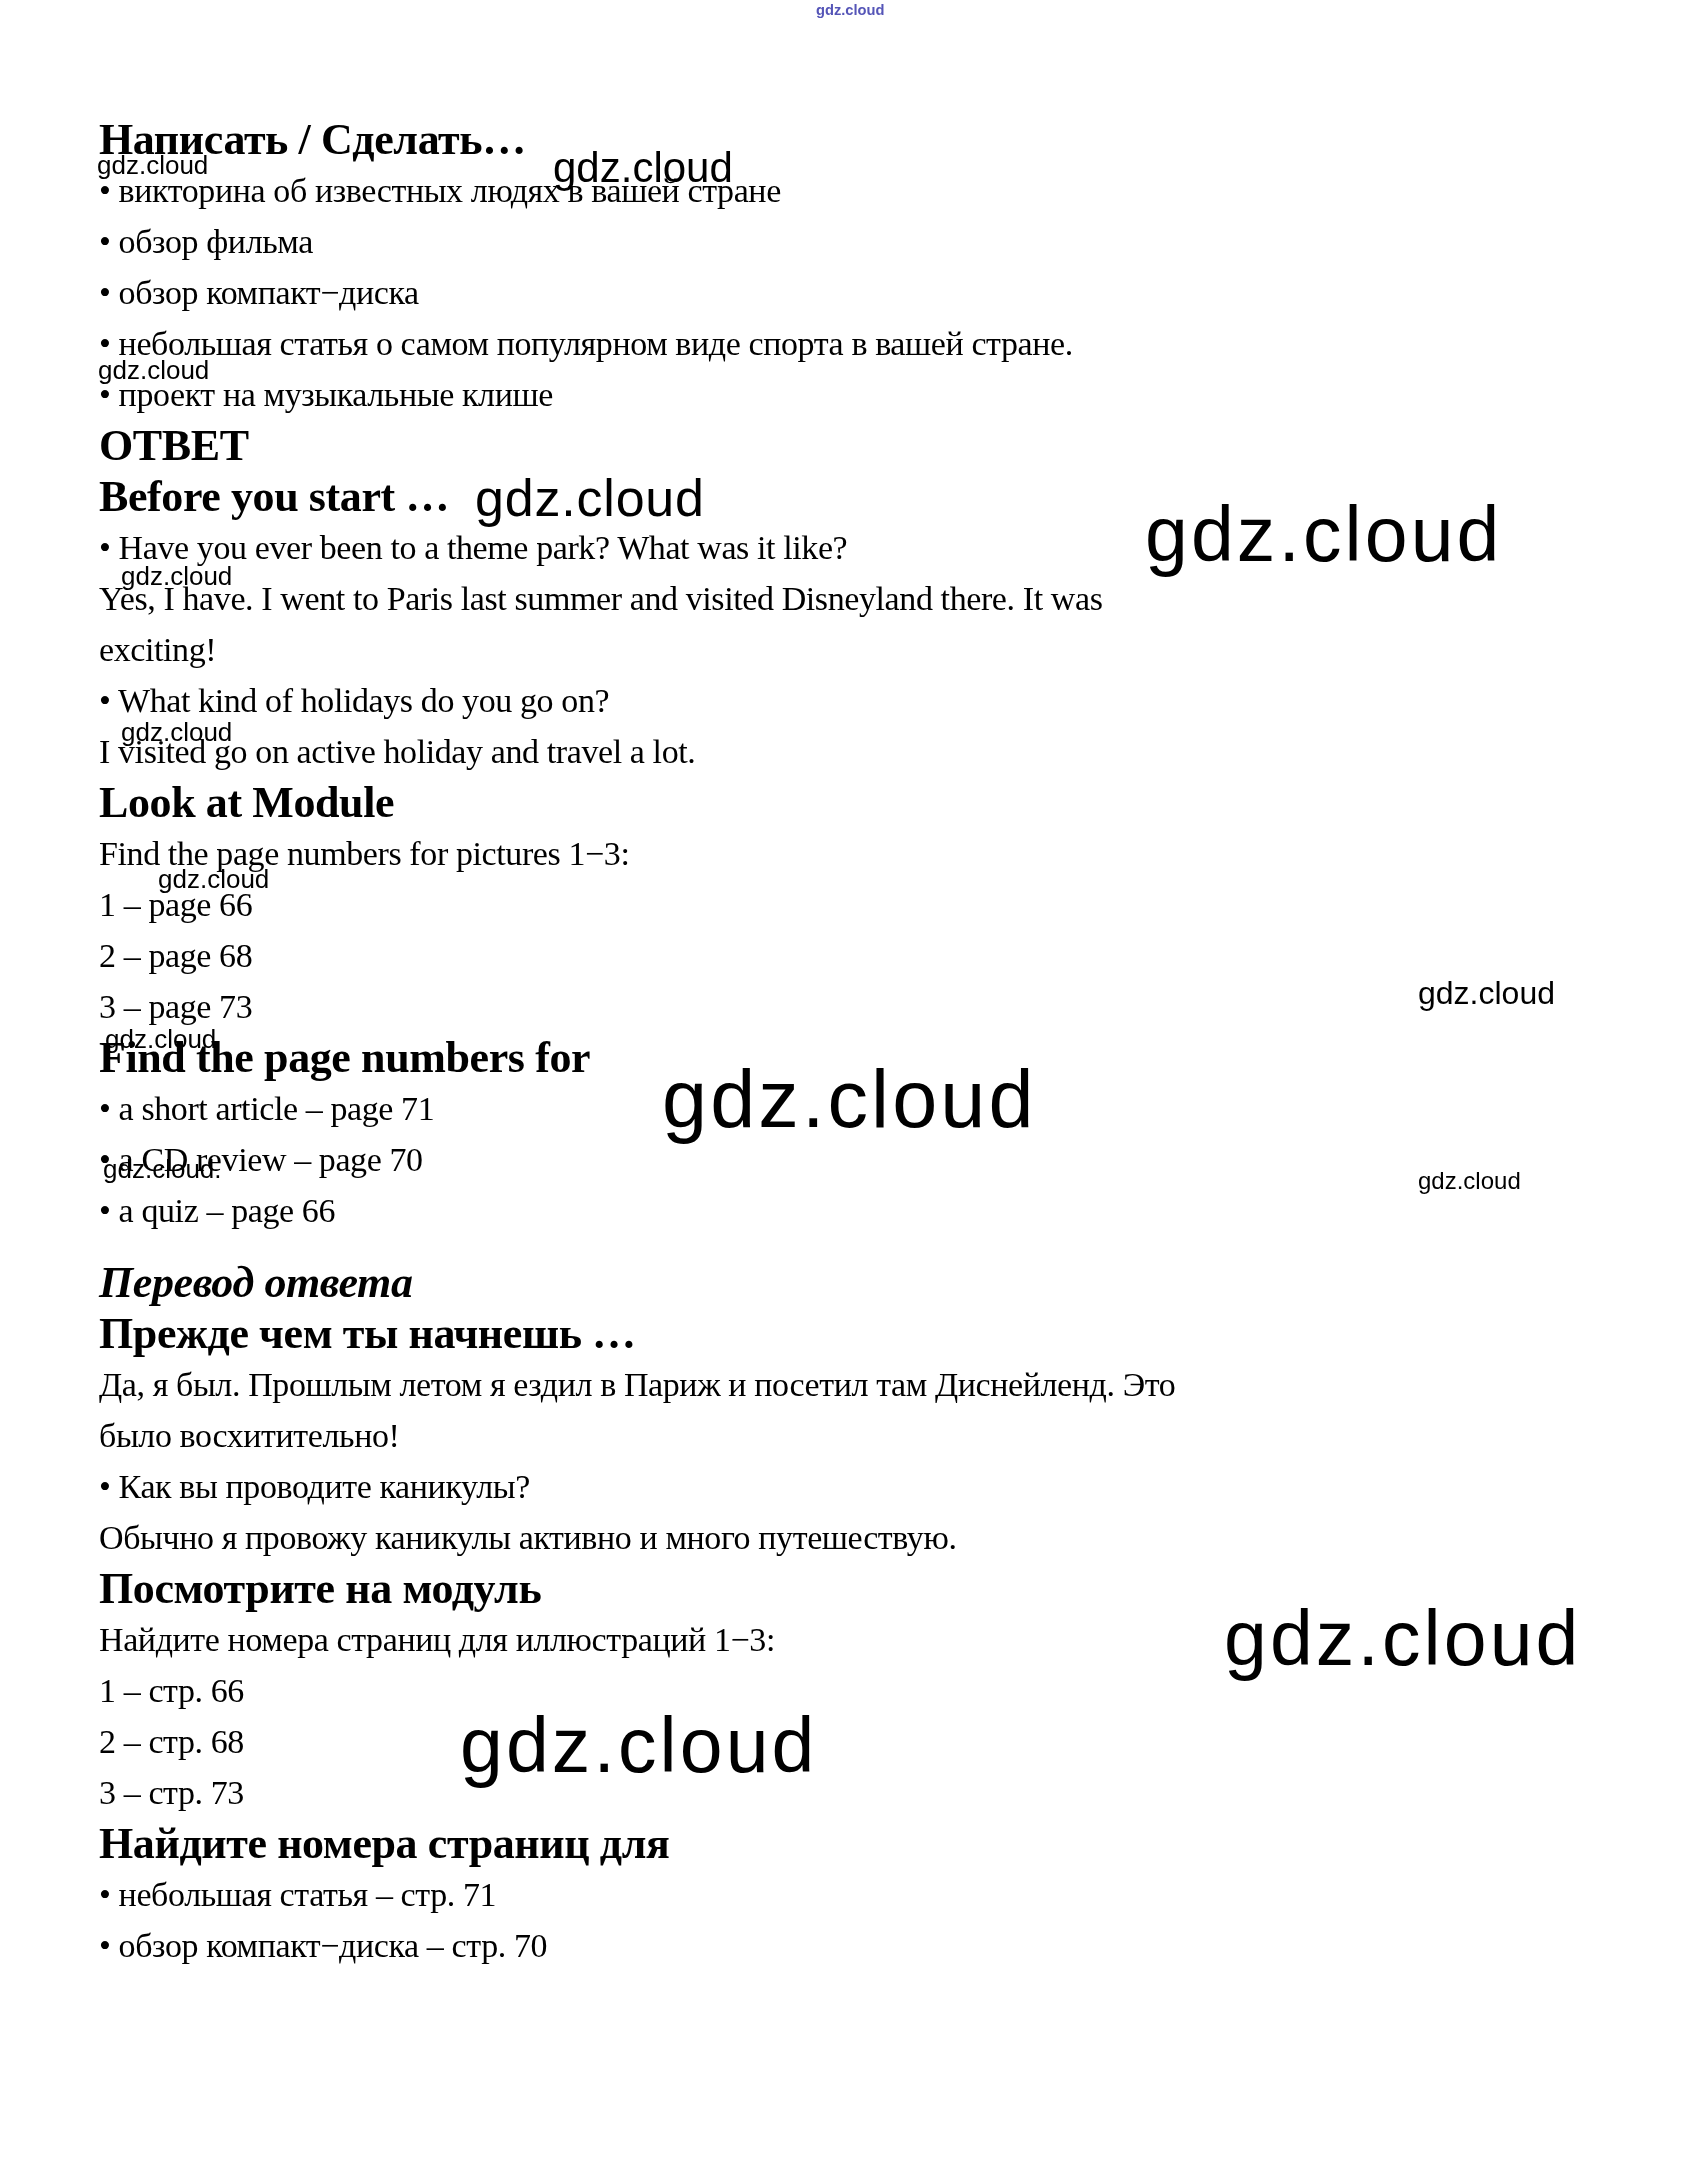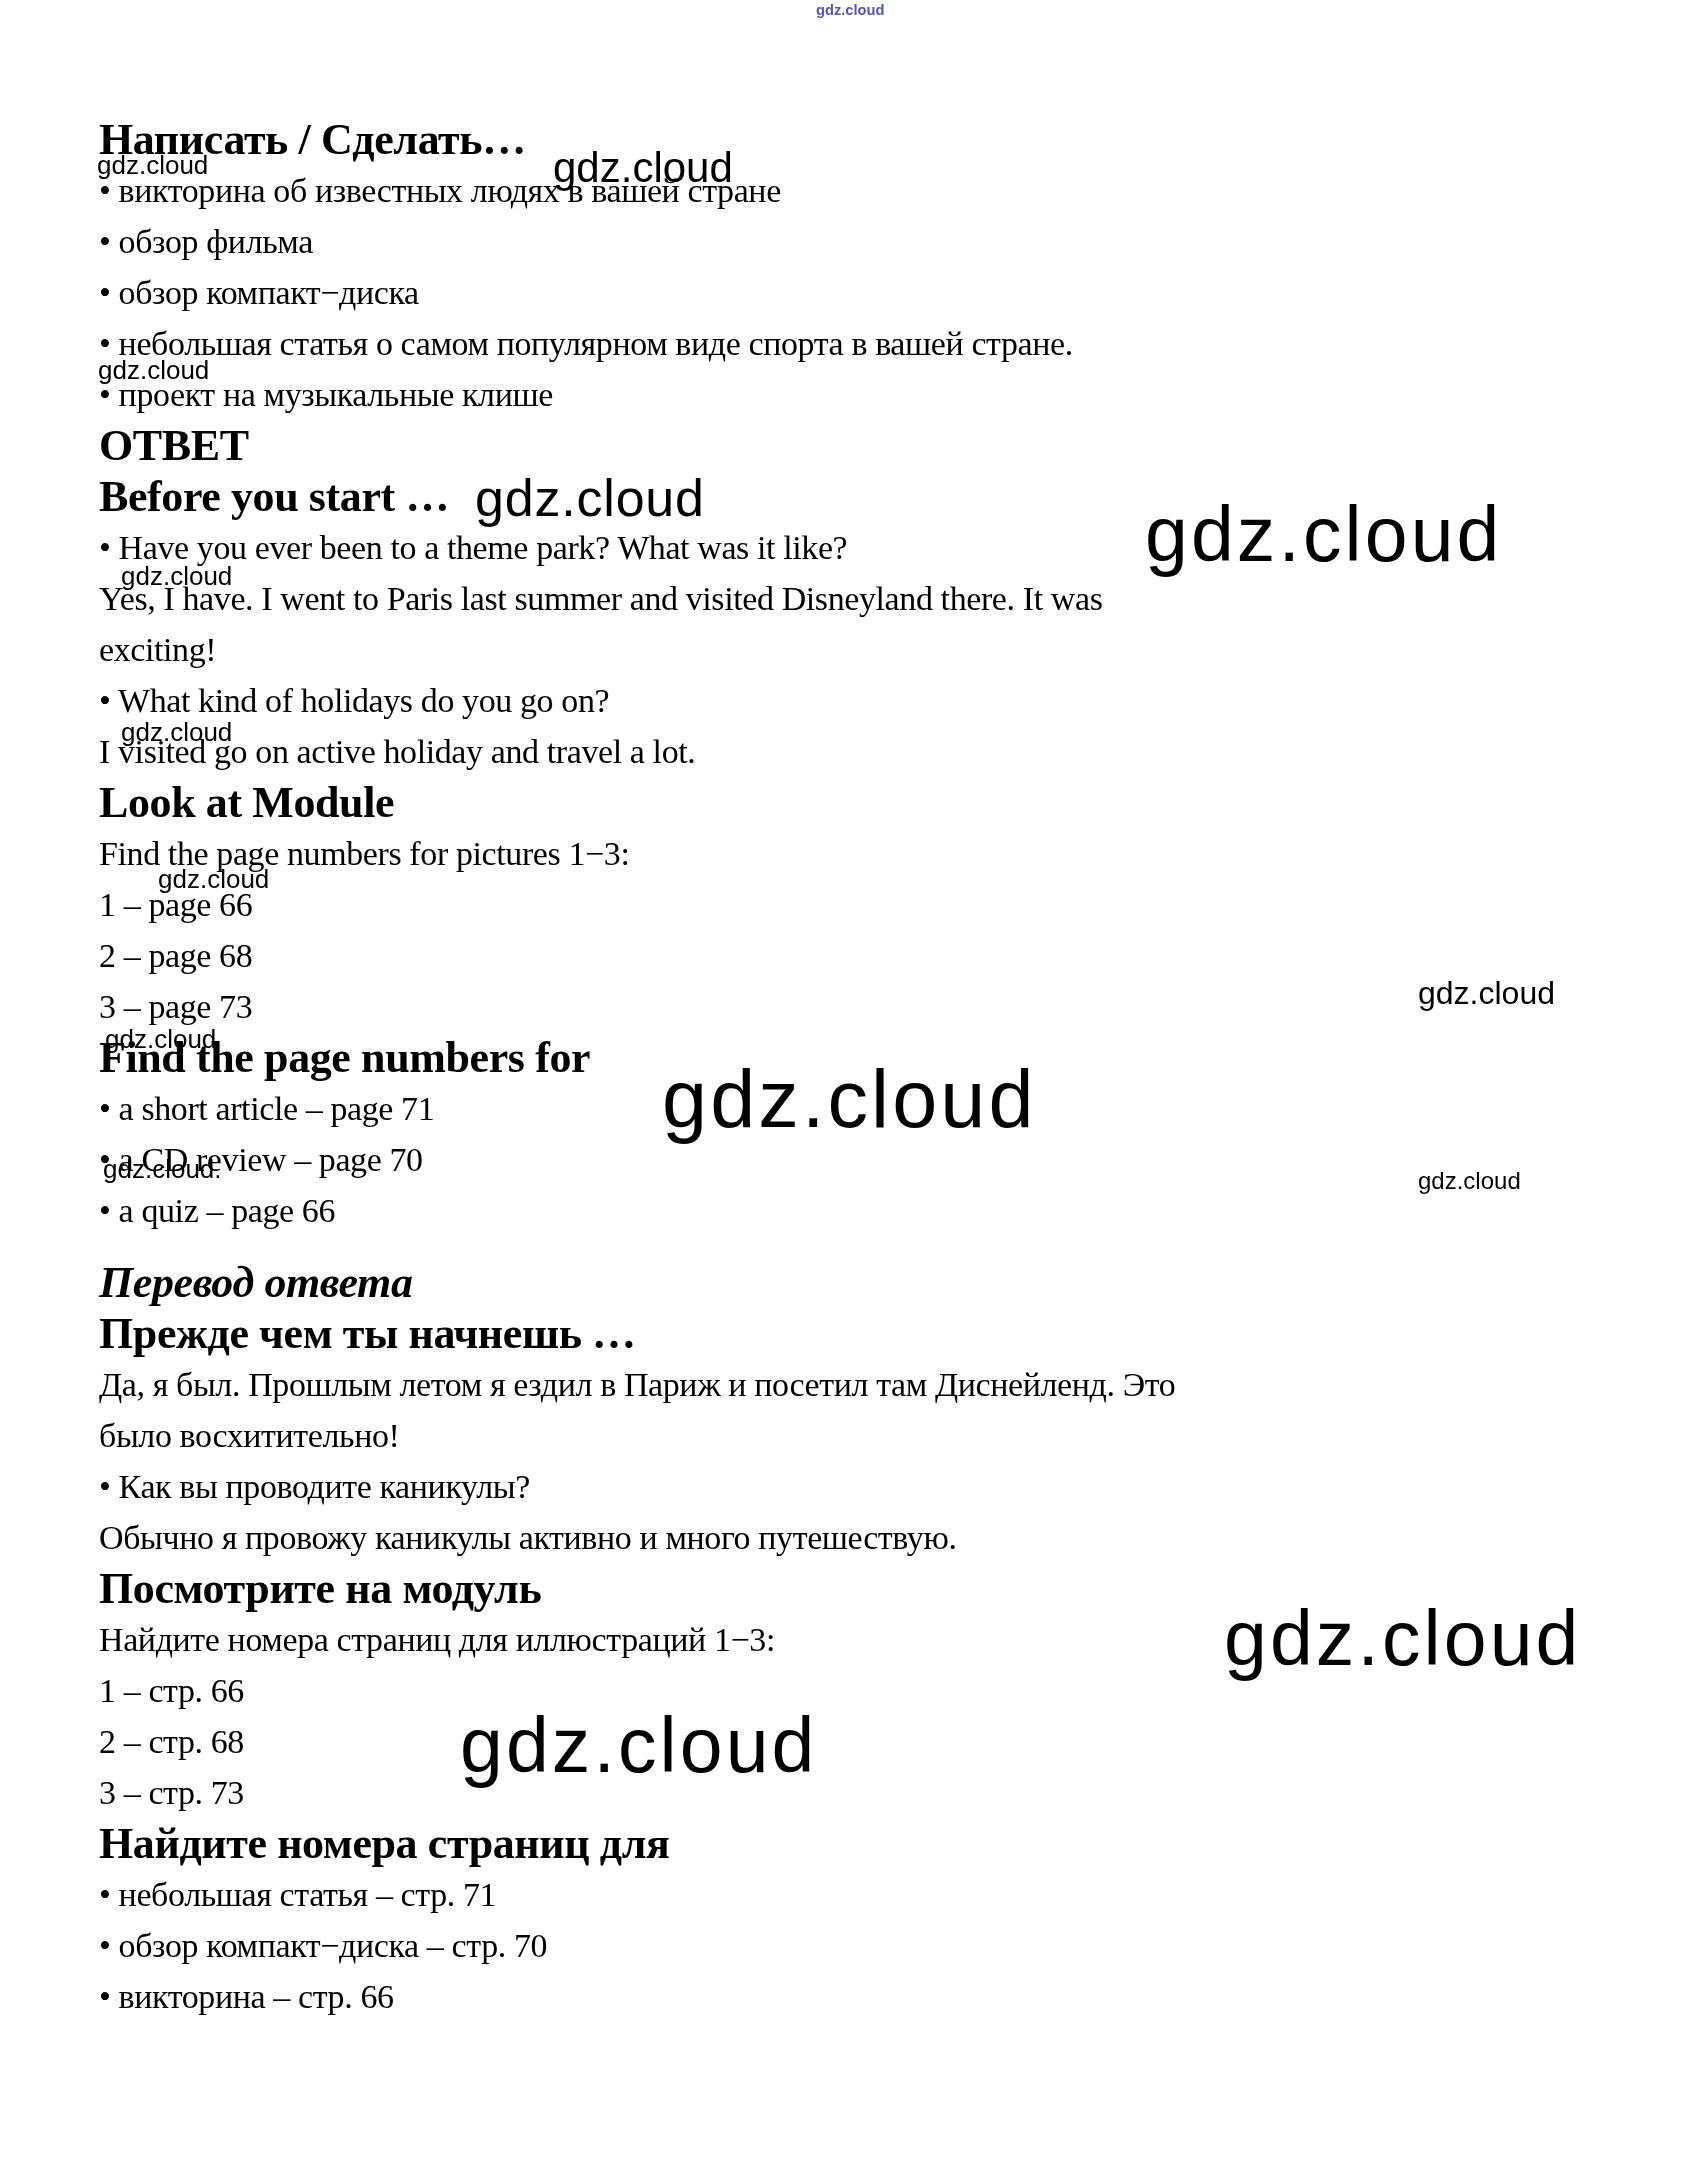--- a/index.html
+++ b/index.html
@@ -79,21 +79,20 @@
     <div class="ln">• Как вы проводите каникулы?</div>
     <div class="ln">Обычно я провожу каникулы активно и много путешествую.</div>
     <div class="ln h">Посмотрите на модуль</div>
     <div class="ln">Найдите номера страниц для иллюстраций 1−3:</div>
     <div class="ln">1 – стр. 66</div>
     <div class="ln">2 – стр. 68</div>
     <div class="ln">3 – стр. 73</div>
     <div class="ln h">Найдите номера страниц для</div>
     <div class="ln">• небольшая статья – стр. 71</div>
     <div class="ln">• обзор компакт−диска – стр. 70</div>
-    <div class="ln">• викторина – стр. 66</div>
   </div>
 
   <span class="wm wm-blue" style="left:816px; top:3.1px;">gdz.cloud</span>
   <span class="wm wm-sm" style="left:97px;  top:152px;">gdz.cloud</span>
   <span class="wm wm-med" style="left:553px;  top:147px;">gdz.cloud</span>
   <span class="wm wm-sm" style="left:98px;  top:357px;">gdz.cloud</span>
   <span class="wm wm-inl" style="left:475px;  top:472px;">gdz.cloud</span>
   <span class="wm wm-big" style="left:1145px; top:496px;">gdz.cloud</span>
   <span class="wm wm-sm" style="left:121px;  top:563px;">gdz.cloud</span>
   <span class="wm wm-sm" style="left:121px;  top:719px;">gdz.cloud</span>

